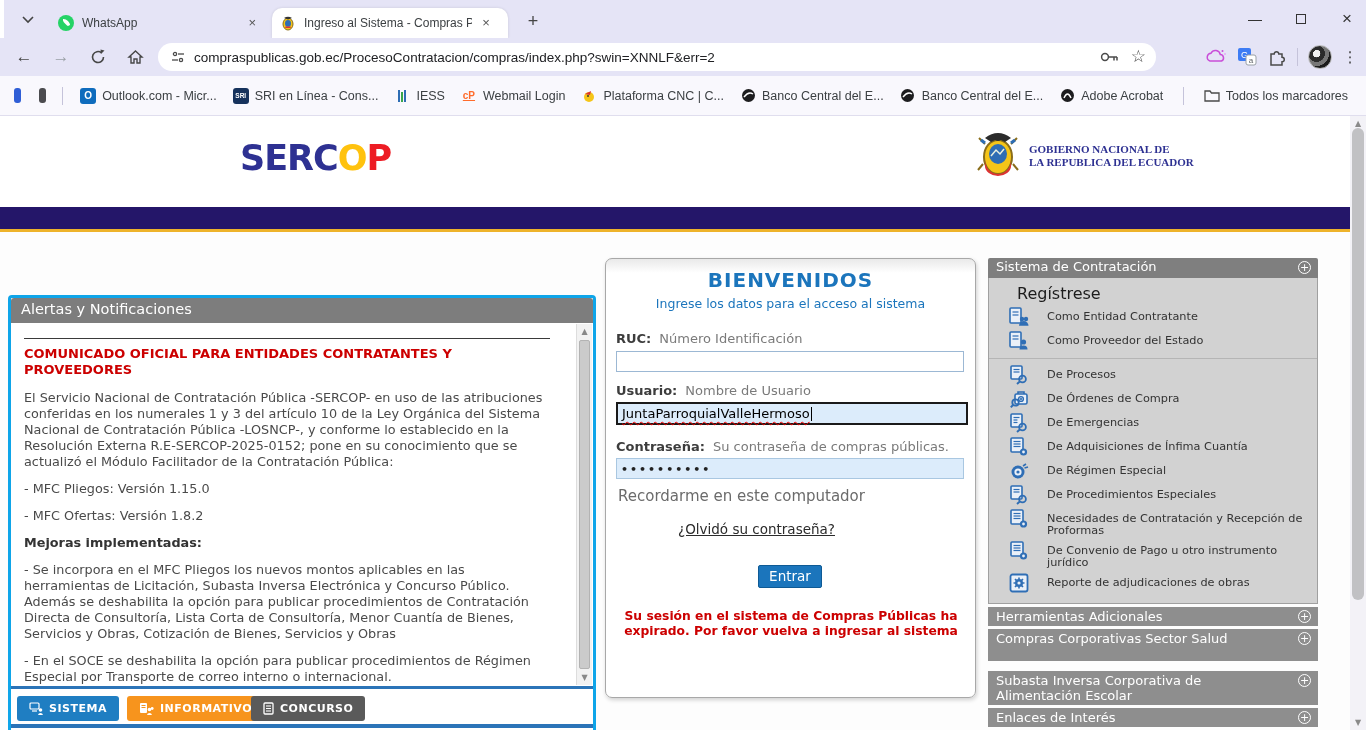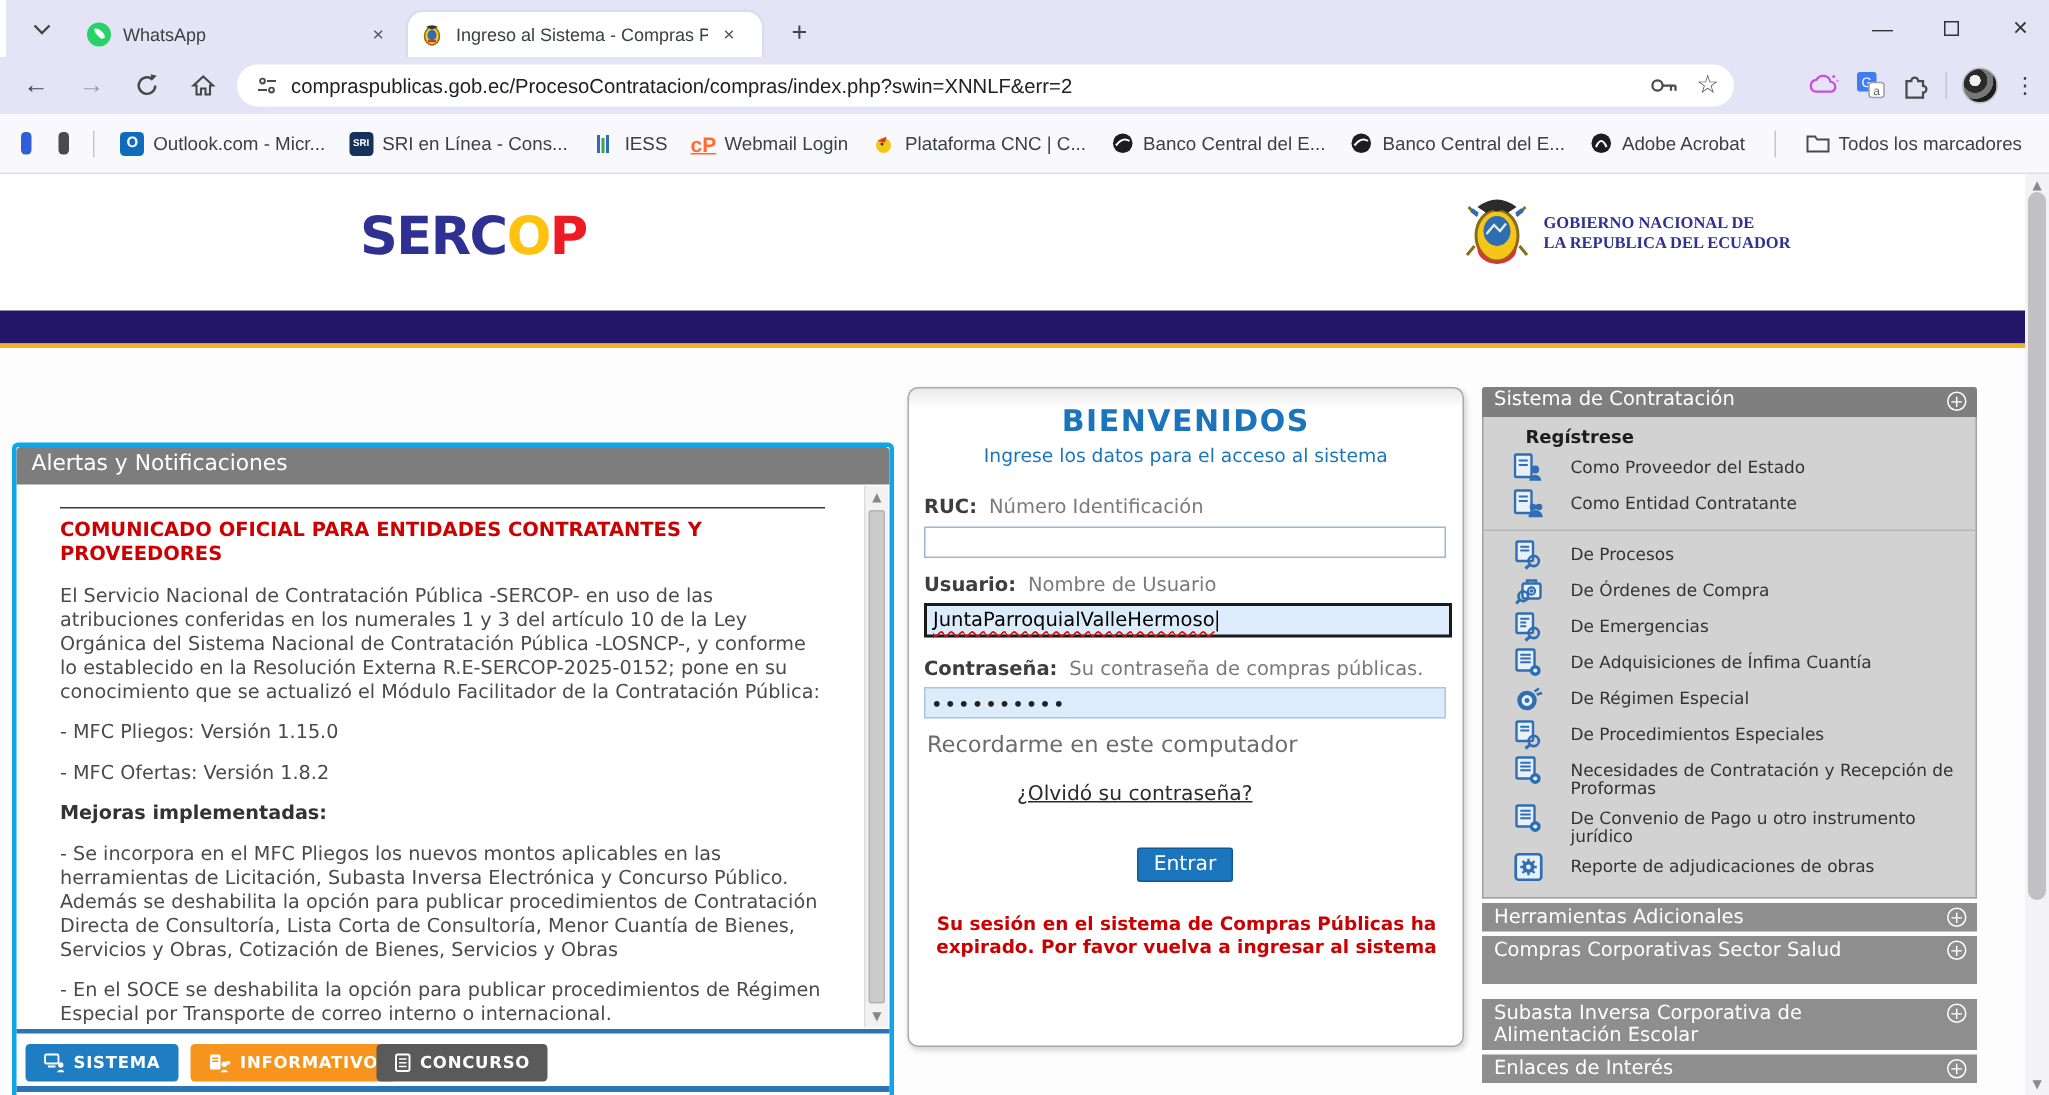--- a/index.html
+++ b/index.html
@@ -56,21 +56,21 @@
   #sercop-logo .b { color:#2e3192;margin-left:48px; } #sercop-logo .y { color:#ffc20e; } #sercop-logo .r { color:#ed1c24; }
   #main-title { position:absolute; left:300px; top:26px; width:680px; text-align:center; font-size:24.5px; font-weight:bold; color:#1f1b6e; }
   #gov-logo { position:absolute; left:975px; top:14px; display:flex; align-items:center; gap:8px; }
   #gov-text { font-family:"Liberation Serif", serif; font-weight:bold; color:#2e3192; font-size:11px; line-height:13px; }
   #navy-bar { position:absolute; top:91px; left:0; width:1350px; height:22px; background:#241669; }
   #gold-line { position:absolute; top:113px; left:0; width:1350px; height:3px; background:#eeb32b; }
 
   
   #alerts { position:absolute; left:8px; top:142px; width:588px; height:440px; background:#fff; border:3px solid #0ea5e9; border-radius:4px;margin-top:37px; }
   .panel-hd { height:25px; background:#7d7d7d; border-radius:3px 3px 0 0; color:#fff; font-size:14.5px; padding:3px 0 0 10px; }
-  #alerts-body { position:absolute; top:26px; left:1px; right:17px; bottom:47px; padding:14px 26px 0 28px; overflow:hidden; color:#4a4a4a; font-size:12.8px; line-height:16px; }
+  #alerts-body { position:absolute; top:26px; left:1px; right:17px; bottom:47px; padding:14px 26px 0 12px; overflow:hidden; color:#4a4a4a; font-size:12.8px; line-height:16px; }
   #alerts-body .rule { border-top:1px solid #3a3a3a; margin-bottom:7px; }
   #alerts-body h3 { color:#cc0000; font-size:13px; margin-bottom:12px; }
   #alerts-body p { margin-bottom:11px; }
   #alerts-body p.bold { font-weight:bold; color:#333; }
   #alerts-tabs { position:absolute; left:0; right:0; bottom:0; height:46px; border-top:3px solid #2b74b8; }
   #alerts-tabs .inner-line { position:absolute; left:0; right:0; bottom:4px; height:4px; background:#2b74b8; }
   .atab { position:absolute; top:7px; height:25px; border-radius:3px; color:#fff; font-size:11px; font-weight:bold; letter-spacing:.5px; display:flex; align-items:center; gap:6px; padding:0 12px; }
   .atab.sistema { left:6px; background:#1f7ec2; }
   .atab.sistema:after { content:""; position:absolute; left:38px; top:31px; border:5px solid transparent; border-top-color:#fff; border-bottom:none; }
   .atab.informativo { left:116px; background:#f7941d; }
@@ -91,21 +91,21 @@
   #remember { position:absolute; left:12px; top:228px; font-size:15px; color:#6b6b6b; }
   #forgot { position:absolute; left:72px; top:262px; font-size:13.5px; color:#2b2b2b; text-decoration:underline; }
   #entrar { position:absolute; left:152px; top:306px; width:64px; height:23px; background:#1b75bc; border:1px solid #0e5a95; color:#fff; font-size:13.5px; text-align:center; line-height:21px; border-radius:2px; }
   #login-error { position:absolute; left:12px; top:350px; width:346px; text-align:center; color:#cc0000; font-weight:bold; font-size:12.3px; line-height:15px; }
 
   
   #rightcol { position:absolute; left:988px; top:142px; width:330px; }
   .rp-hd { height:20px; background:#7f7f7f; color:#fff; font-size:13px; padding:1px 8px 0; position:relative; border-radius:2px 2px 0 0; }
   .plus-circle { position:absolute; right:7px; top:3px; width:13px; height:13px; border:1px solid #fff; border-radius:50%; color:#fff; font-size:11px; line-height:11px; text-align:center; }
   #rp-body { background:#d2d2d2; border:1px solid #a0a0a0; border-top:none; padding:3px 0 8px; }
-  .rp-heading { font-size:12px; font-weight:bold; color:#1c1c1c; padding:3px 0 2px 28px; }
+  .rp-heading { font-size:16px; font-weight:normal; color:#1c1c1c; padding:3px 0 2px 28px; }
   .rp-item { display:flex; align-items:flex-start; padding:2px 8px 2px 20px; min-height:24px; color:#333; }
   .rp-item .lbl { font-size:11.3px; padding-top:4px; line-height:12px; }
   .rp-ic { width:20px; height:20px; margin-right:18px; flex:0 0 auto; }
   .rp-div { height:1px; background:#b5b5b5; margin:5px 0 4px; }
   .rp-bar { position:relative; background:#8e8e8e; color:#fff; font-size:13px; padding:2px 26px 2px 8px; margin-top:3px; line-height:15px; }
   .rp-bar.tall { min-height:32px; }
 
   svg { display:block; }
 </style>
 </head>
@@ -229,21 +229,21 @@
       <span class="bm-ic">
         <svg width="13" height="14" viewBox="0 0 13 14">
             <rect x="2" y="1" width="2" height="12" fill="#2e6db4"></rect>
             <rect x="5" y="3" width="2" height="10" fill="#3aa64a"></rect>
             <rect x="8" y="1" width="2" height="12" fill="#2e6db4"></rect>
           </svg>
       </span>
       <span>IESS</span>
     </span>
     <span class="bm">
-      <span class="bm-ic" style="color:#ff6c2c; font-size:14px;text-decoration:underline;">cP</span>
+      <span class="bm-ic" style="color:#ff6c2c; font-size:10px;text-decoration:underline;">cP</span>
       <span>Webmail Login</span>
     </span>
     <span class="bm">
       <span class="bm-ic">
         <svg width="14" height="14" viewBox="0 0 14 14">
             <circle cx="7" cy="8" r="5" fill="#f5c518"></circle>
             <path d="M3 5 L9 2 L8 6 Z" fill="#d33"></path>
             <circle cx="6" cy="7" r="1" fill="#333"></circle>
           </svg>
       </span>
@@ -397,38 +397,38 @@
     </div>
     <div id="rp-body">
       <div class="rp-heading">Regístrese</div>
 
       <div class="rp-item">
         <span class="rp-ic">
           <svg width="20" height="20" viewBox="0 0 20 20">
               <rect x="1" y="1" width="11" height="15" rx="1" fill="#eaf0f8" stroke="#2f6eb5" stroke-width="1.6"></rect>
               <line x1="3.5" y1="5" x2="9.5" y2="5" stroke="#2f6eb5" stroke-width="1.2"></line>
               <line x1="3.5" y1="8" x2="9.5" y2="8" stroke="#2f6eb5" stroke-width="1.2"></line>
-              <circle cx="14.5" cy="11" r="2.6" fill="#2f6eb5"></circle>
-              <path d="M10.5 18.5 a4 4 0 0 1 8 0 Z" fill="#2f6eb5"></path>
-            </svg>
-        </span>
-        <span class="lbl">Como Proveedor del Estado</span>
+              <circle cx="13" cy="12" r="2.2" fill="#2f6eb5"></circle>
+              <circle cx="17" cy="12" r="2.2" fill="#2f6eb5"></circle>
+              <path d="M10 18.8 a3.4 3.4 0 0 1 9.5 0 Z" fill="#2f6eb5"></path>
+            </svg>
+        </span>
+        <span class="lbl">Como Entidad Contratante</span>
       </div>
       <div class="rp-item">
         <span class="rp-ic">
           <svg width="20" height="20" viewBox="0 0 20 20">
               <rect x="1" y="1" width="11" height="15" rx="1" fill="#eaf0f8" stroke="#2f6eb5" stroke-width="1.6"></rect>
               <line x1="3.5" y1="5" x2="9.5" y2="5" stroke="#2f6eb5" stroke-width="1.2"></line>
               <line x1="3.5" y1="8" x2="9.5" y2="8" stroke="#2f6eb5" stroke-width="1.2"></line>
-              <circle cx="13" cy="12" r="2.2" fill="#2f6eb5"></circle>
-              <circle cx="17" cy="12" r="2.2" fill="#2f6eb5"></circle>
-              <path d="M10 18.8 a3.4 3.4 0 0 1 9.5 0 Z" fill="#2f6eb5"></path>
-            </svg>
-        </span>
-        <span class="lbl">Como Entidad Contratante</span>
+              <circle cx="14.5" cy="11" r="2.6" fill="#2f6eb5"></circle>
+              <path d="M10.5 18.5 a4 4 0 0 1 8 0 Z" fill="#2f6eb5"></path>
+            </svg>
+        </span>
+        <span class="lbl">Como Proveedor del Estado</span>
       </div>
 
       <div class="rp-div"></div>
 
       <div class="rp-item">
         <span class="rp-ic">
           <svg width="20" height="20" viewBox="0 0 20 20">
               <rect x="2" y="1" width="11" height="13" rx="1" fill="#eaf0f8" stroke="#2f6eb5" stroke-width="1.6"></rect>
               <line x1="4.5" y1="4.5" x2="10.5" y2="4.5" stroke="#2f6eb5" stroke-width="1.2"></line>
               <line x1="4.5" y1="7" x2="10.5" y2="7" stroke="#2f6eb5" stroke-width="1.2"></line>

